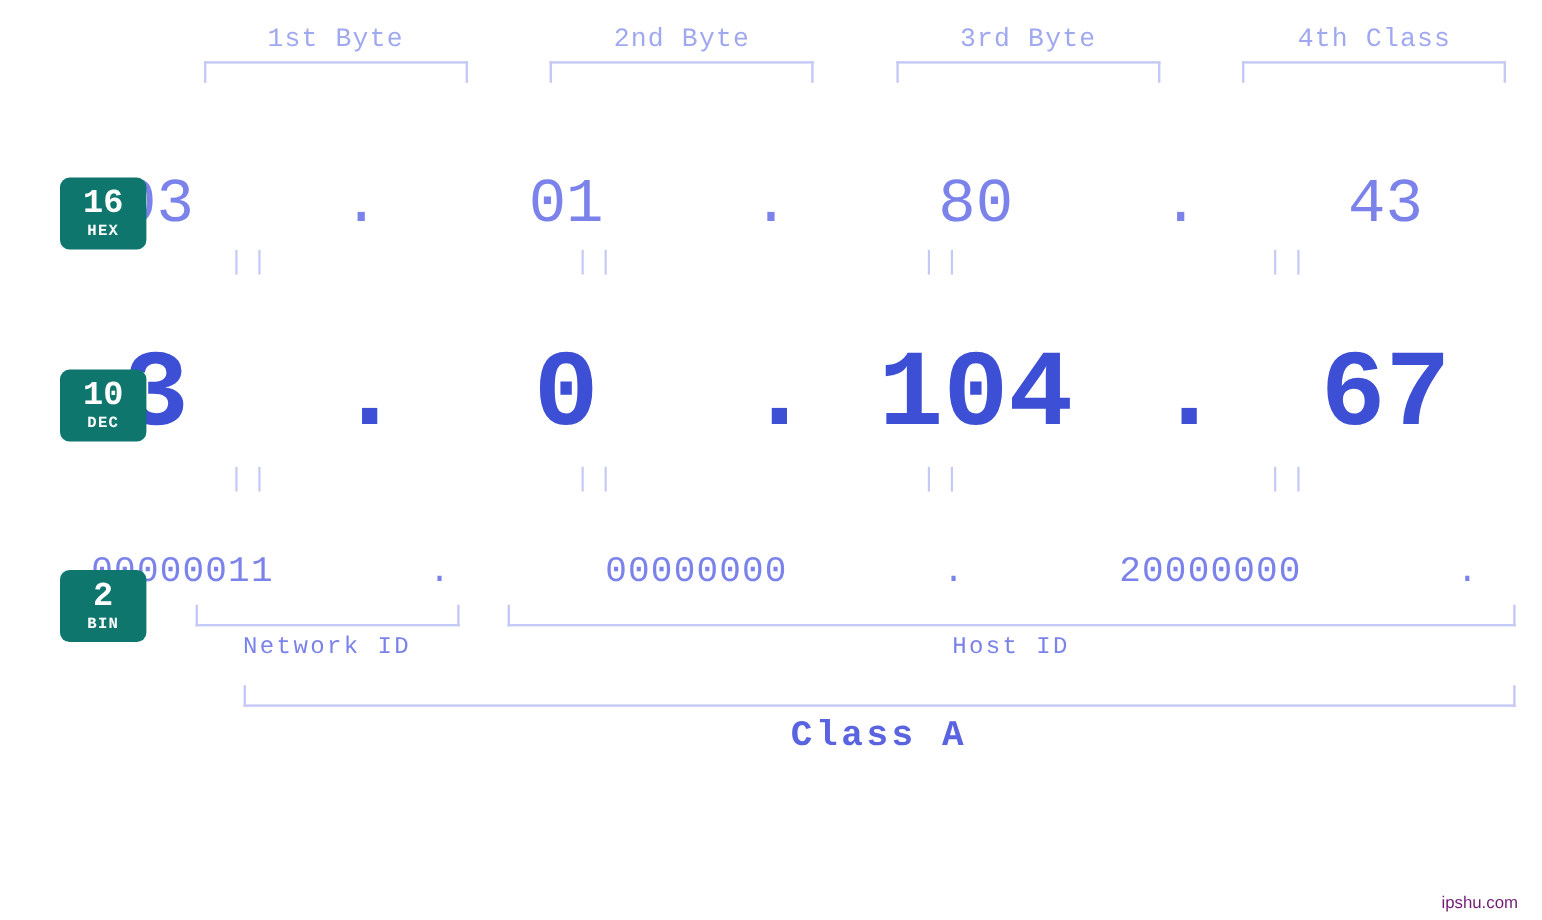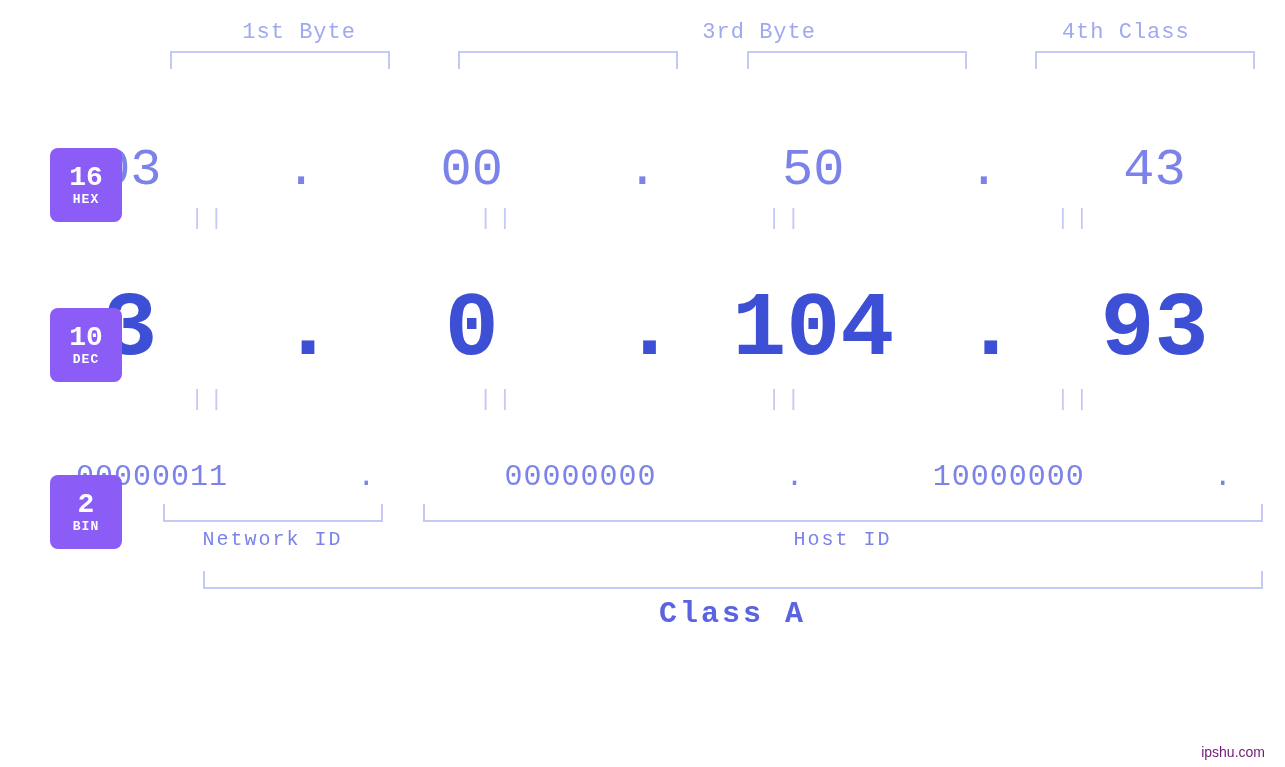--- a/index.html
+++ b/index.html
@@ -21,27 +21,27 @@
       flex-direction: column;
       align-items: center;
       padding-top: 20px;
     }
 
     
     .badge {
       position: absolute;
       left: 50px;
       width: 72px;
-      height: 74px;
+      height: 60px;
       border-radius: 8px;
       display: flex;
       flex-direction: column;
       align-items: center;
       justify-content: center;
-      background: #8b5cf6;
+      background: #0f766e;
       color: white;
       font-weight: bold;
     }
     .badge-number {
       font-size: 28px;
       line-height: 1;
     }
     .badge-label {
       font-size: 13px;
       letter-spacing: 1px;
@@ -257,20 +257,21 @@
   </div>
 
   <div class="badge badge-bin">
     <span class="badge-number">2</span>
     <span class="badge-label">BIN</span>
   </div>
 
   <div class="headers-row">
     <div class="col-header">1st Byte</div>
     <div style="width:40px"></div>
+    <div class="col-header">2nd Byte</div>
     <div style="width:40px"></div>
     <div class="col-header">3rd Byte</div>
     <div style="width:40px"></div>
     <div class="col-header">4th Class</div>
   </div>
 
   <div class="brackets-row">
     <div class="bracket"></div>
     <div style="width:40px"></div>
     <div class="bracket"></div>
@@ -281,27 +282,27 @@
   </div>
 
   <div class="data-row">
     <div class="cell">
       <span class="hex-value">03</span>
     </div>
     <div class="dot-cell">
       <span class="dot-blue">.</span>
     </div>
     <div class="cell">
-      <span class="hex-value">00</span>
+      <span class="hex-value">01</span>
     </div>
     <div class="dot-cell">
       <span class="dot-blue">.</span>
     </div>
     <div class="cell">
-      <span class="hex-value">50</span>
+      <span class="hex-value">80</span>
     </div>
     <div class="dot-cell">
       <span class="dot-blue">.</span>
     </div>
     <div class="cell">
       <span class="hex-value">43</span>
     </div>
   </div>
 
   <div class="equals-row">
@@ -327,21 +328,21 @@
     <div class="dot-cell">
       <span class="dec-dot">.</span>
     </div>
     <div class="cell">
       <span class="dec-value">104</span>
     </div>
     <div class="dot-cell">
       <span class="dec-dot">.</span>
     </div>
     <div class="cell">
-      <span class="dec-value">93</span>
+      <span class="dec-value">67</span>
     </div>
   </div>
 
   <div class="equals-row">
     <div class="equals-cell">||</div>
     <div style="width:40px"></div>
     <div class="equals-cell">||</div>
     <div style="width:40px"></div>
     <div class="equals-cell">||</div>
     <div style="width:40px"></div>
@@ -355,21 +356,21 @@
     <div class="dot-cell">
       <span class="dot-bin">.</span>
     </div>
     <div class="cell">
       <span class="bin-value">00000000</span>
     </div>
     <div class="dot-cell">
       <span class="dot-bin">.</span>
     </div>
     <div class="cell">
-      <span class="bin-value">10000000</span>
+      <span class="bin-value">20000000</span>
     </div>
     <div class="dot-cell">
       <span class="dot-bin">.</span>
     </div>
   </div>
 
   <div class="bottom-brackets-row" style="margin-left:140px;">
     <div class="network-bracket"></div>
     <div class="dot-spacer"></div>
     <div class="host-bracket-wide"></div>

